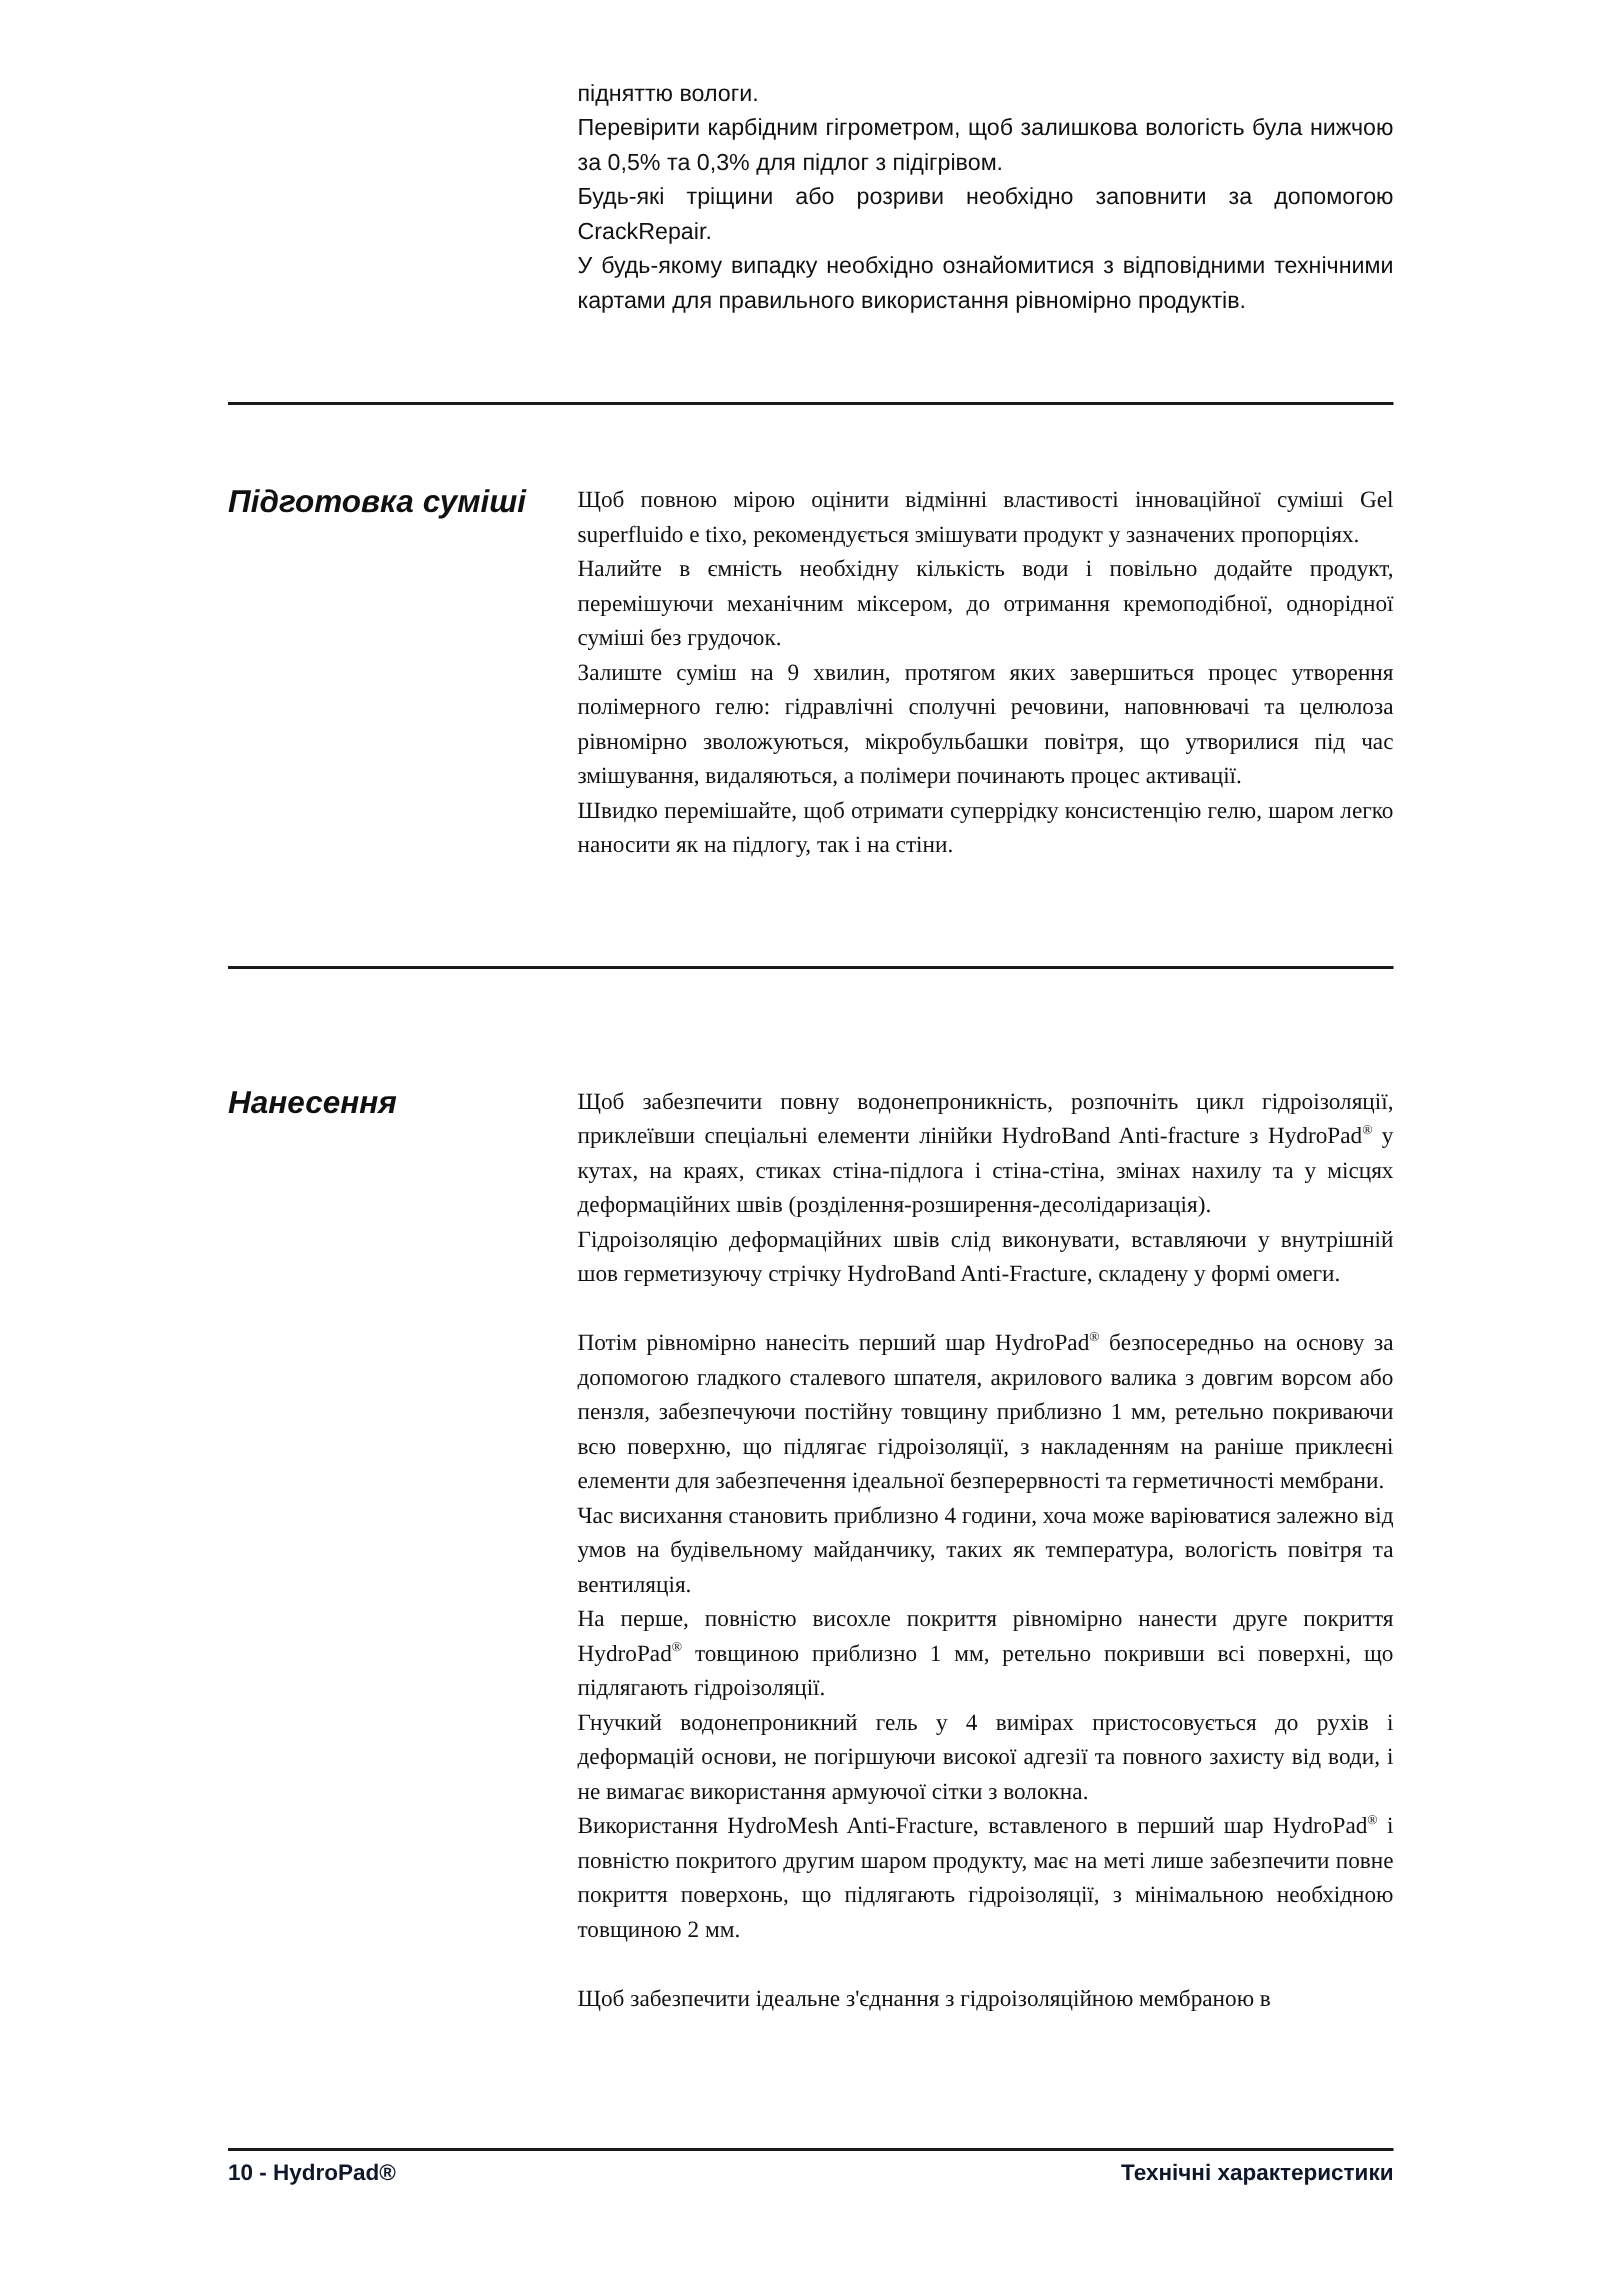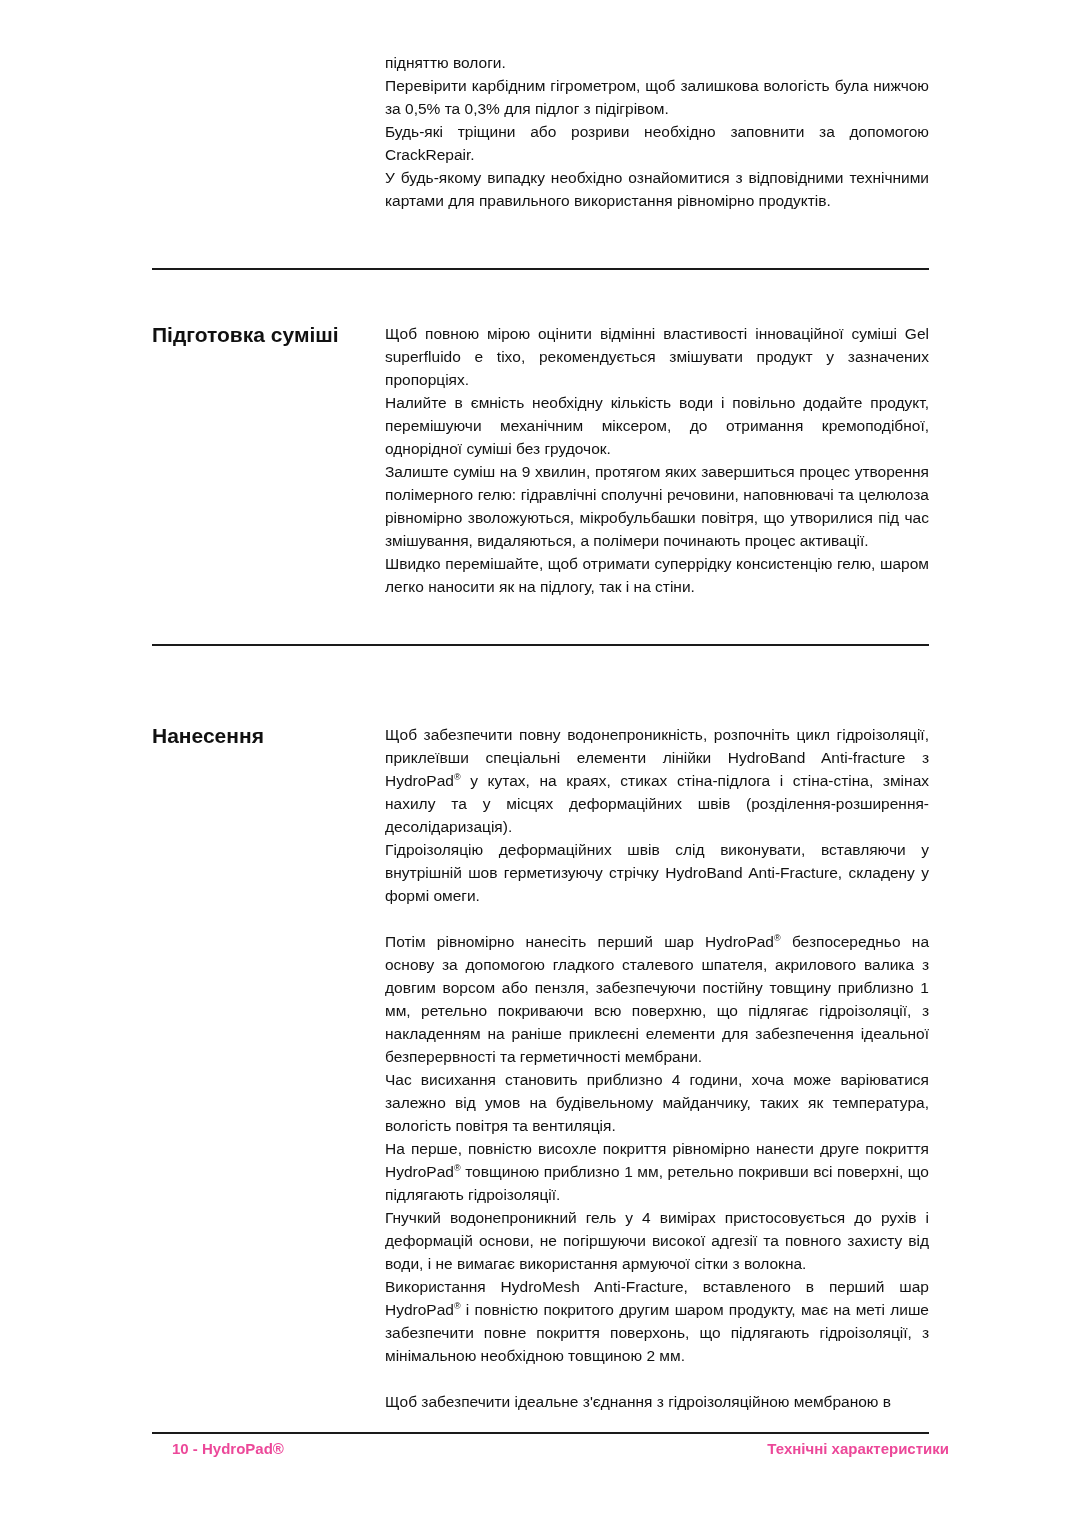--- a/index.html
+++ b/index.html
@@ -49,46 +49,47 @@
     left: 152px;
     width: 777px;
     display: flex;
     align-items: flex-start;
   }
   .section-1 { top: 322px; }
   .section-2 { top: 723px; }
   .heading-col {
     width: 233px;
     flex: none;
+    font-style: italic;
   }
   .heading-col h2 {
     margin: 0;
     font-size: 21px;
     line-height: 25px;
     font-weight: bold;
     color: #111111;
   }
   .text-col {
     width: 544px;
     flex: none;
+    font-family: Liberation Serif, serif;
   }
   .par-gap {
     height: 23px;
   }
   .footer {
     position: absolute;
     left: 152px;
     top: 1440px;
     width: 777px;
     display: flex;
     justify-content: space-between;
     font-size: 15px;
     font-weight: bold;
-    color: #ec4899;
-    margin-left: 20px;
+    color: #0f172a;
   }
 </style>
 </head>
 <body>
 
 <div class="page">
 
   <div class="intro">
     <p class="body">підняттю вологи.</p>
     <p class="body">Перевірити карбідним гігрометром, щоб залишкова вологість була нижчою за 0,5% та 0,3% для підлог з підігрівом.</p>

